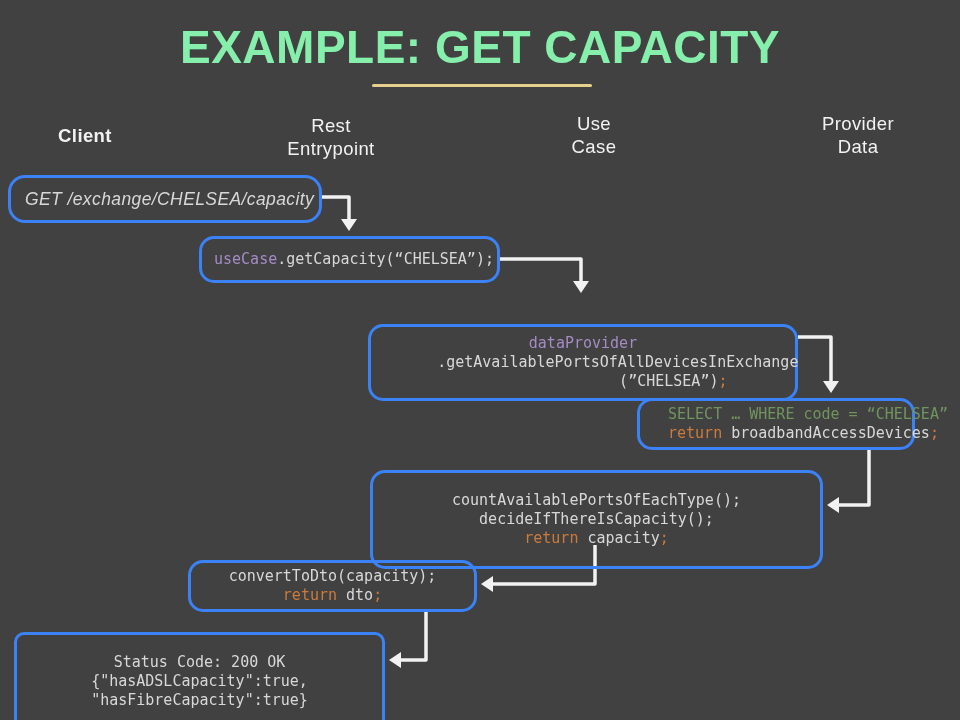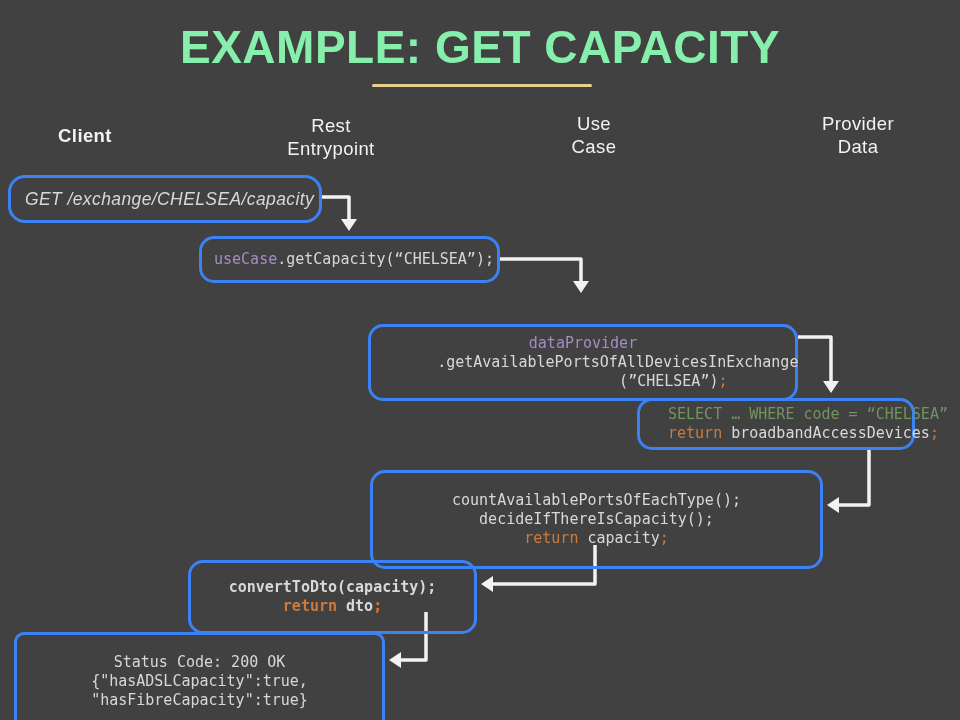--- a/index.html
+++ b/index.html
@@ -44,21 +44,21 @@
     left:8px;top:175px;width:314px;height:48px;
     display:flex;align-items:center;padding:0 14px;
     font-family:"Liberation Sans",sans-serif;
     font-style:italic;font-size:17.5px;letter-spacing:0.4px;
     color:#F0F0F0;border-radius:17px;
   }
   .box2{left:199px;top:236px;width:301px;padding:11px 12px;}
   .box3{left:368px;top:298px;width:430px;padding:7px 12px;margin-top:26px;}
   .box4{left:637px;top:398px;width:278px;padding:4px 28px;}
   .box5{left:370px;top:470px;width:453px;padding:18px 12px;}
-  .box6{left:188px;top:560px;width:289px;padding:15px 12px;font-weight:bold;}
+  .box6{left:188px;top:560px;width:289px;padding:4px 12px;}
   .box7{left:14px;top:632px;width:371px;padding:18px 14px;border-radius:10px;}
 
   .tok-p{color:#D8D8D8;}
   .tok-v{color:#A58CC4;}
   .tok-o{color:#CD7B3C;}
   .tok-g{color:#71945F;}
 
   .arrow-layer{position:absolute;left:0;top:0;width:960px;height:720px;pointer-events:none;}
   .arrow-layer polyline{fill:none;stroke:#F2F2F2;stroke-width:3.5;stroke-linejoin:round;}
   .arrow-layer polygon{fill:#F2F2F2;stroke:none;}

